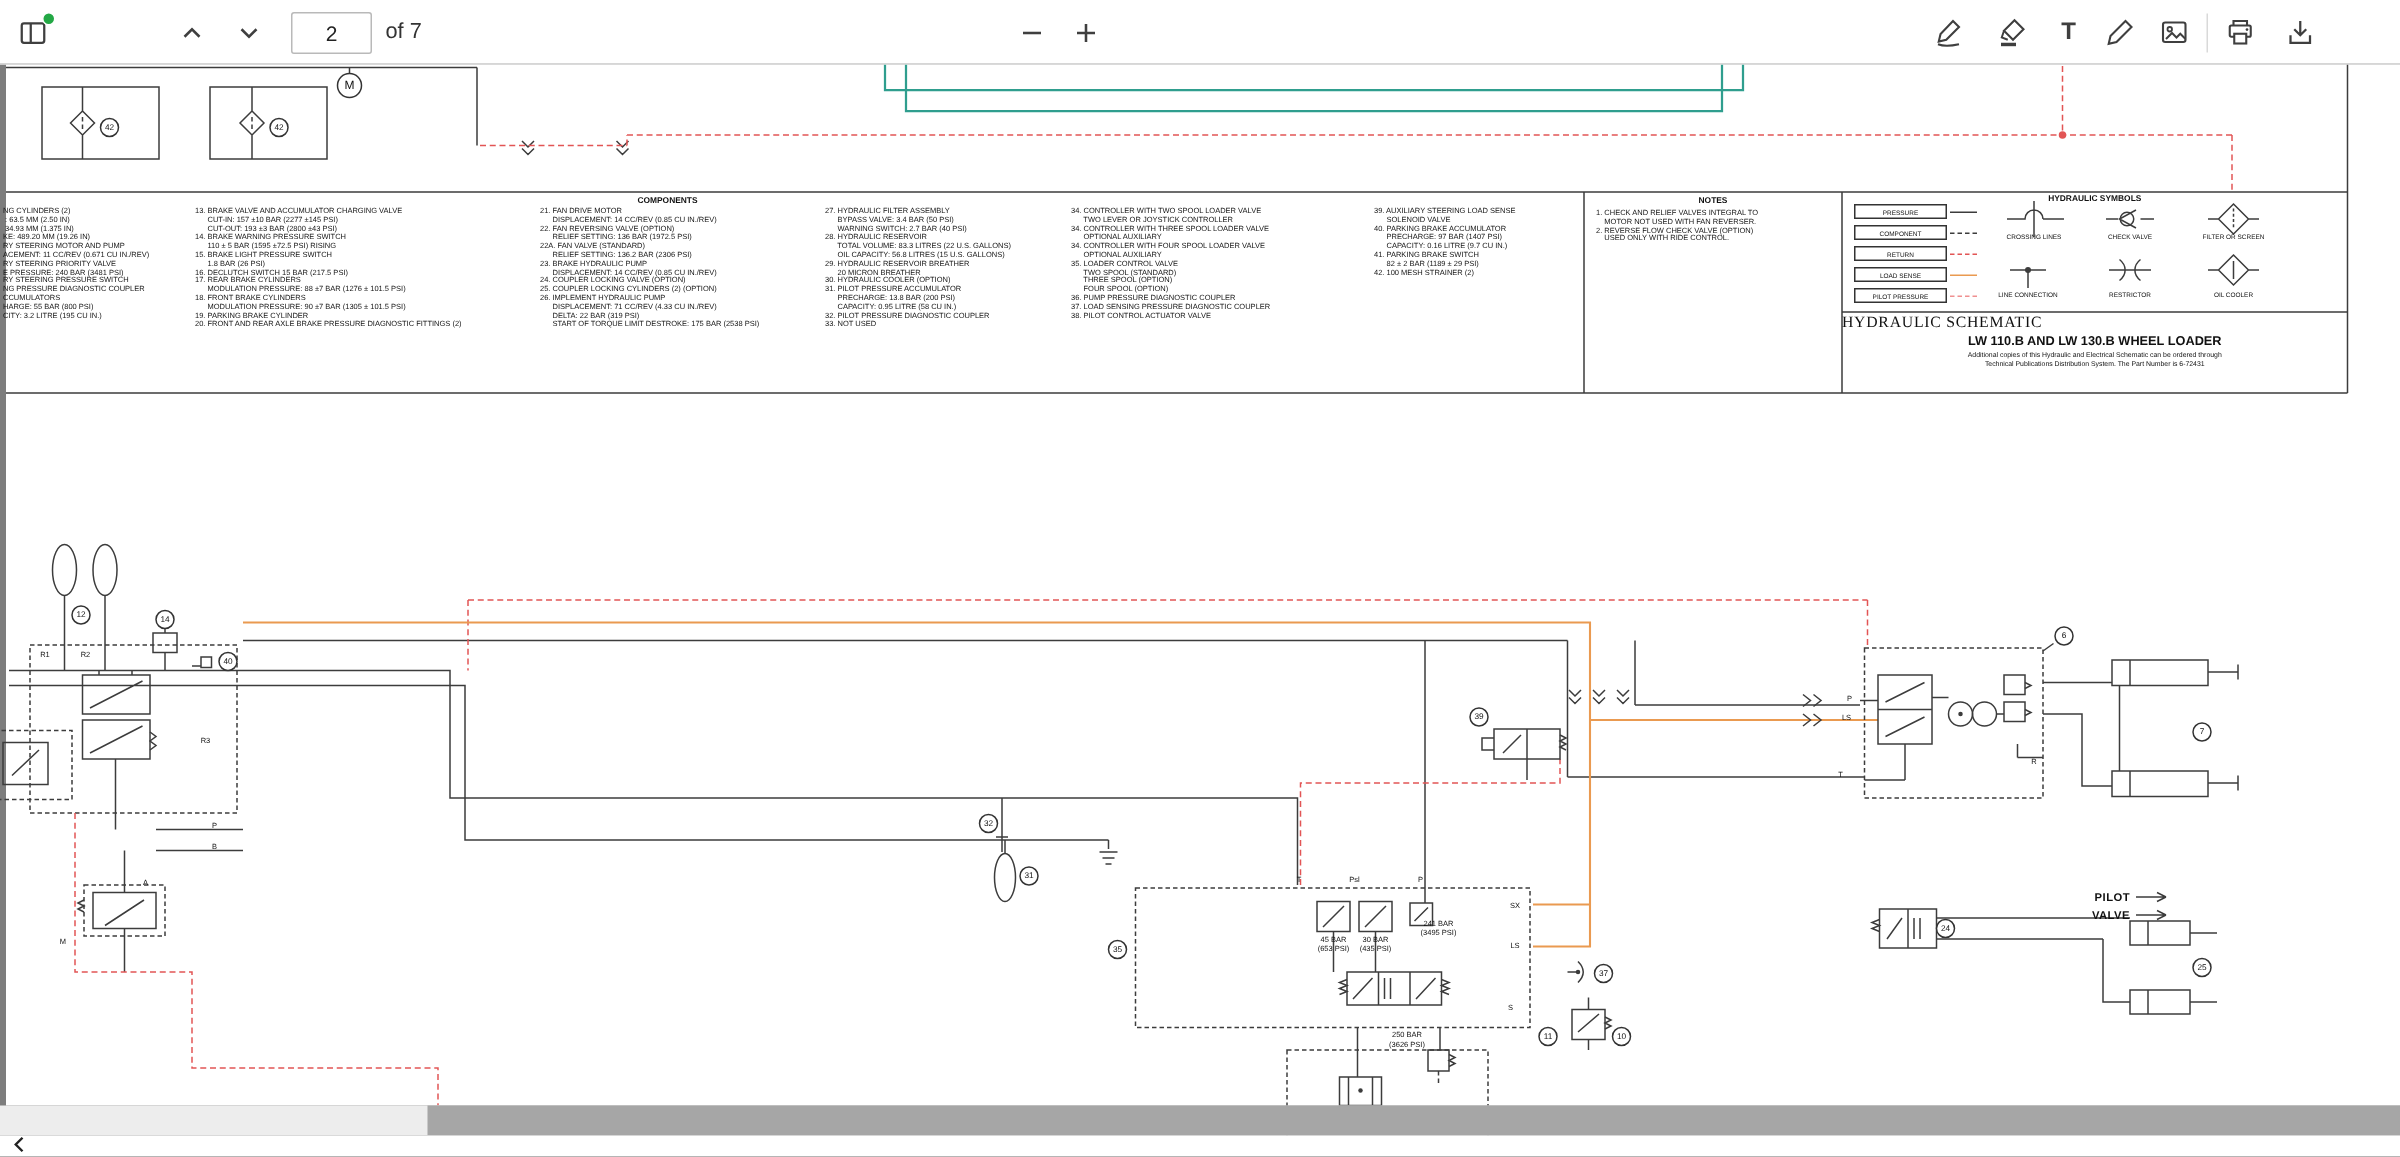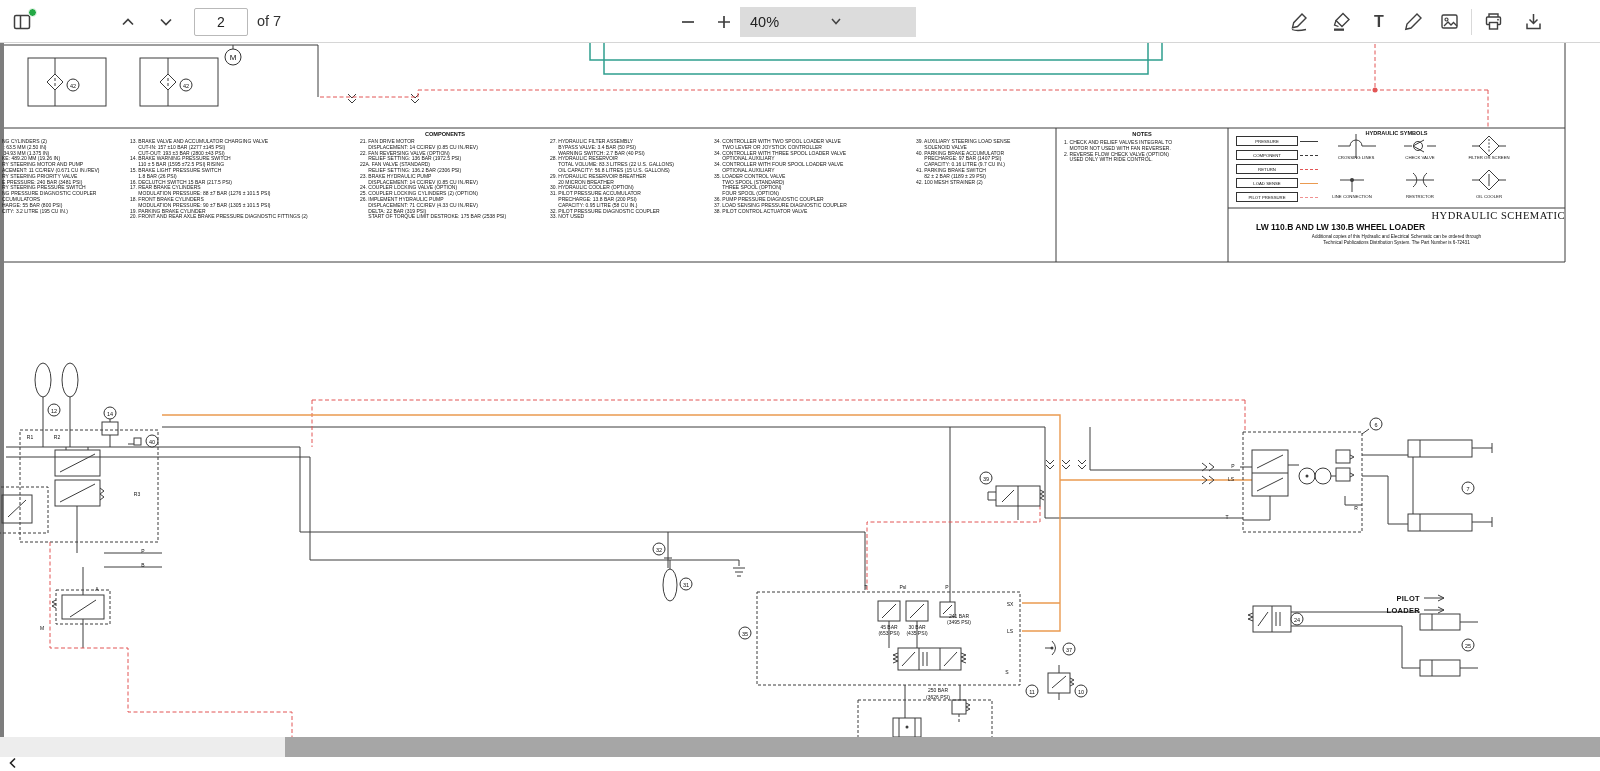--- a/index.html
+++ b/index.html
@@ -41,23 +41,23 @@
   .lg-head{position:absolute;font-size:5.6px;font-weight:bold;text-align:center;color:#111}
   .sym-lt{position:absolute;width:62px;height:10px;border:1px solid #333;font-size:4.3px;
     display:flex;align-items:center;justify-content:center;background:#fff;color:#111}
   .sym-ln{position:absolute;width:18px;height:0}
   .ln-pressure{border-top:1.2px solid #3c3c3c}
   .ln-component{border-top:1px dashed #3c3c3c}
   .ln-return{border-top:1px dashed #e25555}
   .ln-loadsense{border-top:1.6px solid #ea9a50}
   .ln-pilot{border-top:1px dashed #f09090}
   .sym-nm{position:absolute;font-size:4.3px;transform:translateX(-50%);white-space:nowrap;color:#111}
-  .tb1{position:absolute;left:1228px;width:337px;text-align:right;font-size:10.5px;
+  .tb1{position:absolute;left:1228px;width:337px;text-align:left;font-size:10.5px;
     font-family:"Liberation Serif",serif;letter-spacing:.5px;color:#111}
-  .tb2{position:absolute;left:1256px;width:337px;text-align:left;font-size:8.5px;font-weight:bold;color:#111}
+  .tb2{position:absolute;left:1228px;width:337px;text-align:center;font-size:8.5px;font-weight:bold;color:#111}
   .tb3{position:absolute;left:1228px;width:337px;text-align:center;font-size:4.6px;line-height:5.6px;color:#111}
 
   
   .sc{position:absolute;width:13px;height:13px;border:1px solid #333;border-radius:50%;background:#fff;
     font-size:5.5px;display:flex;align-items:center;justify-content:center;color:#111;
     transform:translate(-50%,-50%)}
   .sc.big{width:17px;height:17px;font-size:8px}
   .sl{position:absolute;font-size:5px;color:#111;white-space:nowrap;transform:translate(-50%,-50%)}
   .sl.lk{font-size:7.5px;font-weight:bold;letter-spacing:.3px;transform:translate(-100%,-50%)}
 
@@ -336,21 +336,21 @@
     <span class="sl" style="left: 917px; top: 633px;">(435 PSI)</span>
     <span class="sl" style="left: 959px; top: 616px;">241 BAR</span>
     <span class="sl" style="left: 959px; top: 622px;">(3495 PSI)</span>
     <span class="sl" style="left: 938px; top: 690px;">250 BAR</span>
     <span class="sl" style="left: 938px; top: 697px;">(3626 PSI)</span>
     <span class="sl" style="left: 1233px; top: 466px;">P</span>
     <span class="sl" style="left: 1231px; top: 479px;">LS</span>
     <span class="sl" style="left: 1227px; top: 517px;">T</span>
     <span class="sl" style="left: 1356px; top: 508px;">R</span>
     <span class="sl lk" style="left: 1420px; top: 598px;">PILOT</span>
-    <span class="sl lk" style="left: 1420px; top: 610px;">LOADER</span>
+    <span class="sl lk" style="left: 1420px; top: 610px;">VALVE</span>
   </div>
 
 <div class="toolbar">
   <button class="tbtn" style="left:6px">
     <span>
       <svg width="20" height="20" viewBox="0 0 20 20">
           <rect x="2.5" y="3.5" width="15" height="13" rx="1.5" fill="none" stroke="#3f3f3f" stroke-width="1.5"></rect>
           <path d="M8.5,3.5 V16.5" stroke="#3f3f3f" stroke-width="1.5"></path>
         </svg>
     </span>
@@ -381,26 +381,20 @@
         </svg>
       </span>
   </button>
   <button class="tbtn" style="left:708px">
     <span>
         <svg width="20" height="20" viewBox="0 0 20 20">
           <path d="M4,10 H16 M10,4 V16" stroke="#3f3f3f" stroke-width="1.7"></path>
         </svg>
       </span>
   </button>
-  <div class="zoom-select">
-    <span>40%</span>
-    <span><svg width="16" height="16" viewBox="0 0 16 16">
-          <polyline points="4,6 8,10.5 12,6" fill="none" stroke="#444" stroke-width="1.5"></polyline>
-        </svg></span>
-  </div>
 
   <button class="tbtn" style="left:1283px">
     <span>
         <svg width="21" height="21" viewBox="0 0 21 21">
           <path d="M13,3 l4,4 -8.5,8.5 -5,1.2 1.2,-5 z" fill="none" stroke="#3f3f3f" stroke-width="1.4"></path>
           <path d="M3,18.5 q5,2 14,0" fill="none" stroke="#3f3f3f" stroke-width="1.3"></path>
         </svg>
       </span>
   </button>
   <button class="tbtn" style="left:1325px">

